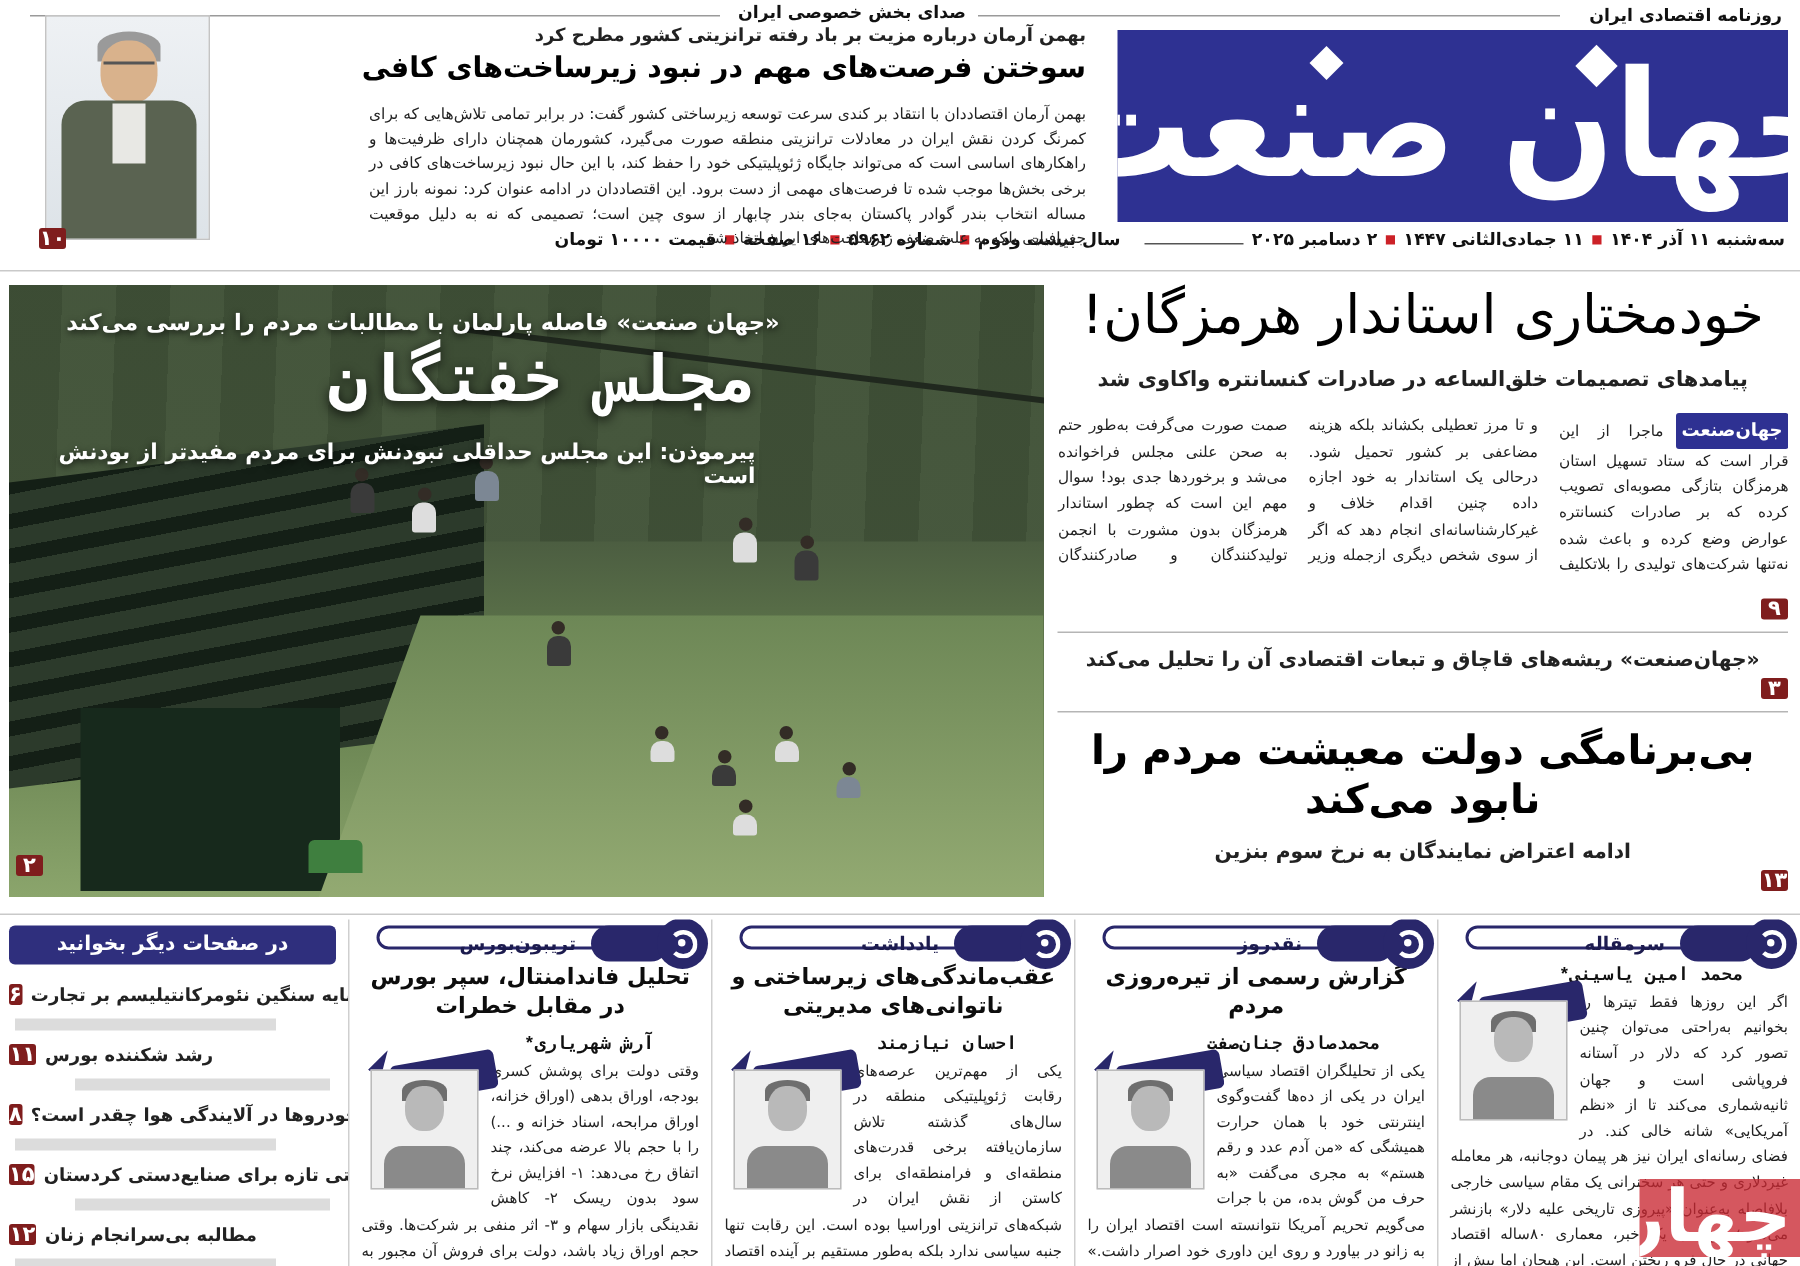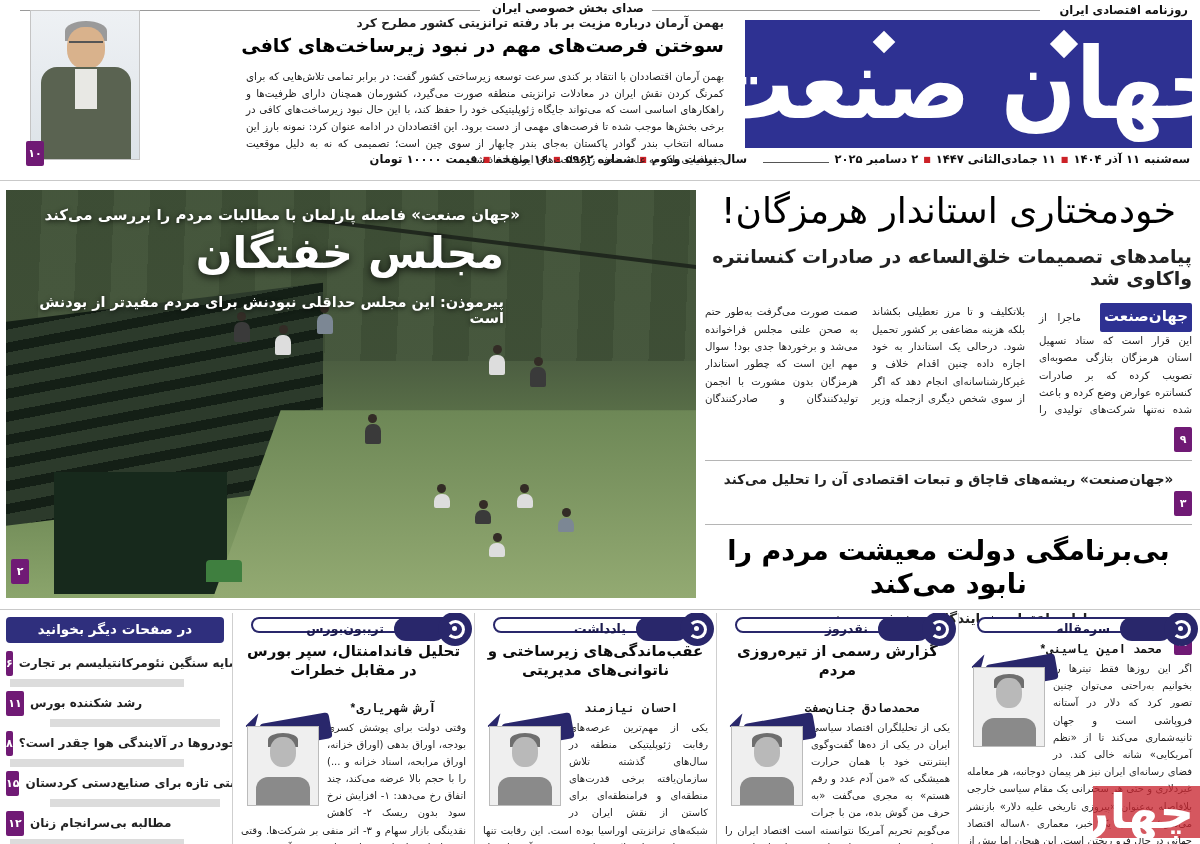--- a/index.html
+++ b/index.html
@@ -32,22 +32,22 @@
   .tl-photo { position:absolute; left:6px; top:4px; width:110px; height:150px; background:linear-gradient(180deg,#eef1f4,#dde3e8); border:1px solid #c4c4c4; overflow:hidden; }
   .tl-photo .hair { position:absolute; top:10px; left:34px; width:42px; height:20px; border-radius:50% 50% 0 0; background:#9a9a9a; }
   .tl-photo .face { position:absolute; top:16px; left:36px; width:38px; height:42px; border-radius:45%; background:#d9b28c; }
   .tl-photo .glasses { position:absolute; top:30px; left:38px; width:34px; height:6px; border-top:2px solid #555; }
   .tl-photo .jacket { position:absolute; top:56px; left:10px; width:90px; height:96px; border-radius:16px 16px 0 0; background:#5a6351; }
   .tl-photo .shirt { position:absolute; top:58px; left:44px; width:22px; height:40px; background:#e8e8e4; }
   .tl-kicker { position:absolute; top:10px; right:0; font-size:12px; font-weight:600; color:#222; }
   .tl-headline { position:absolute; top:28px; right:0; font-size:19px; font-weight:bold; color:#000; }
   .tl-body { position:absolute; top:62px; right:0; width:478px; font-size:10.3px; line-height:1.62; text-align:justify; color:#222; }
   .page-badge {
-    background:#701a75; color:#fff; font-weight:bold; font-size:11px;
-    width:18px; height:25px; display:flex; align-items:center; justify-content:center; border-radius:2px;
+    background:#7f1d1d; color:#fff; font-weight:bold; font-size:14px;
+    width:18px; height:14px; display:flex; align-items:center; justify-content:center; border-radius:2px;
   }
   .tl-badge { position:absolute; left:2px; bottom:6px; }
   .hline { position:absolute; background:#c9c9c9; height:1px; }
   
   .photo {
     position:absolute; top:190px; left:6px; width:690px; height:408px; overflow:hidden;
     background:linear-gradient(180deg,#3f4f37 0%, #4a5b40 40%, #66804f 68%, #8ba56c 100%);
   }
   .ph-wall { position:absolute; top:0; left:0; width:100%; height:42%;
     background:repeating-linear-gradient(92deg,#3c4c34 0 36px,#46573d 36px 72px); opacity:.85; }
@@ -58,46 +58,46 @@
   .ph-floor { position:absolute; right:0; bottom:0; width:70%; height:46%;
     background:linear-gradient(180deg,#6d8756,#93aa72); clip-path:polygon(14% 0,100% 0,100% 100%,0 100%); }
   .ph-plant { position:absolute; left:29%; bottom:4%; width:36px; height:22px; background:#3f7f3f; border-radius:4px 4px 0 0; }
   .fig { position:absolute; }
   .fig .head { width:9px; height:9px; border-radius:50%; background:#332c26; margin:0 auto 1px; }
   .fig .torso { width:16px; height:20px; border-radius:7px 7px 2px 2px; background:#ddd; }
   .fig.dark .torso { background:#3a3a3a; } .fig.blue .torso { background:#7c8794; }
   .fig.sit .torso { height:14px; }
   .ph-overlay { position:absolute; top:0; right:0; width:100%; height:100%; }
   .ph-kicker { position:absolute; top:16px; right:176px; color:#fff; font-size:15px; font-weight:bold; text-shadow:0 1px 5px rgba(0,0,0,.75); }
-  .ph-title { position:absolute; top:38px; right:192px; color:#fff; font-size:43px; font-weight:bold; text-shadow:0 2px 8px rgba(0,0,0,.8); }
+  .ph-title { position:absolute; top:38px; right:192px; color:#fff; font-size:43px; font-weight:bold; text-shadow:0 2px 8px rgba(0,0,0,.8);font-family:Liberation Mono, monospace; }
   .ph-sub { position:absolute; top:104px; right:192px; color:#fff; font-size:14.5px; font-weight:bold; text-shadow:0 1px 5px rgba(0,0,0,.75); }
   .ph-badge { position:absolute; left:5px; bottom:14px; }
   
   .newscol { position:absolute; top:190px; right:8px; width:487px; }
   .lead-h1 { text-align:center; font-size:36px; font-weight:normal; color:#000; letter-spacing:-1px; line-height:1.15; }
-  .lead-sub { margin-top:14px; font-size:19px; font-weight:600; color:#222; }
+  .lead-sub { margin-top:14px; text-align:center; font-size:14px; font-weight:600; color:#222; }
   .lead-body { position:relative; margin-top:14px; height:120px; overflow:hidden;
     column-count:3; column-gap:14px; font-size:10.2px; line-height:1.7; text-align:justify; color:#222; }
-  .chip { display:inline-block; background:#2e3192; color:#fff; font-size:15px; font-weight:bold; padding:1px 4px 2px; border-radius:2px; margin-left:19px; }
+  .chip { display:inline-block; background:#2e3192; color:#fff; font-size:12px; font-weight:bold; padding:1px 4px 2px; border-radius:2px; margin-left:8px; }
   .nc-badge { margin-top:4px; }
   .nc-rule { border:none; border-top:1px solid #b5b5b5; margin:8px 0 10px; }
   .st-h2 { text-align:center; font-weight:bold; color:#000; line-height:1.2; }
   .st2 .st-h2 { font-size:30px; } .st3 .st-h2 { font-size:27px; }
   .st-sub { margin-top:10px; text-align:center; font-size:13.5px; font-weight:600; color:#222; }
   
   .bottom { position:absolute; top:613px; left:0; width:1200px; height:231px; display:flex; direction:rtl; }
   .opcol { width:242px; padding:2px 8px 0; border-left:1px solid #cfcfcf; overflow:hidden; position:relative; }
   .listcol { width:232px; padding:2px 8px 0 6px; overflow:hidden; }
   .sec-bar { position:relative; height:16px; margin:2px 2px 9px 10px; border:2px solid #29276b; border-radius:12px; background:#fff; }
   .sec-bar .blob { position:absolute; right:16px; top:-2px; width:52px; height:24px; background:#29276b; border-radius:12px 0 12px 12px; }
   .sec-bar .logo-circle { position:absolute; right:-10px; top:-7px; width:34px; height:34px; border-radius:50%; background:#29276b; }
   .sec-bar .logo-circle::before { content:""; position:absolute; top:8px; left:8px; width:13px; height:13px; border:3px solid #fff; border-radius:50%; border-left-color:transparent; }
   .sec-bar .logo-circle::after { content:""; position:absolute; top:14px; left:14px; width:5px; height:5px; background:#fff; border-radius:50%; }
   .sec-label { position:absolute; right:78px; top:2px; font-size:12.5px; font-weight:bold; color:#1c1b4e; }
-  .op-title { text-align:center; font-size:15px; font-weight:bold; color:#0d0d0d; line-height:1.25; margin-bottom:21px; }
+  .op-title { text-align:center; font-size:15px; font-weight:bold; color:#0d0d0d; line-height:1.25; margin-bottom:8px; }
   .op-author { text-align:right; padding-right:30px; font-size:12px; font-weight:bold; color:#111; margin-bottom:3px;font-family:Liberation Mono, monospace; }
   .op-body { position:relative; font-size:10px; line-height:1.72; text-align:justify; color:#222; }
   .portrait-wrap { float:left; position:relative; width:78px; height:84px; margin:3px 8px 2px 0; }
   .p-ribbon { position:absolute; top:-4px; right:-12px; width:70px; height:26px; background:#29276b; transform:rotate(-10deg); border-radius:4px; }
   .p-pin { position:absolute; top:-10px; left:8px; width:10px; height:18px; background:#29276b; transform:rotate(30deg); clip-path:polygon(50% 0,100% 100%,0 100%); }
   .portrait { position:absolute; inset:4px 0 0 6px; background:#efefef; border:1px solid #bbb; overflow:hidden; }
   .portrait .hd { position:absolute; top:10px; left:22px; width:26px; height:30px; border-radius:45%; background:#b9b9b9; }
   .portrait .hr2 { position:absolute; top:6px; left:20px; width:30px; height:14px; border-radius:50% 50% 0 0; background:#6e6e6e; }
   .portrait .sh { position:absolute; bottom:-4px; left:8px; width:54px; height:32px; border-radius:12px 12px 0 0; background:#8a8a8a; }
   .list-header { height:26px; background:#2f2f7d; border-radius:4px; color:#fff; font-size:13.5px; font-weight:bold; text-align:center; line-height:25px; margin:2px 0 10px; }

